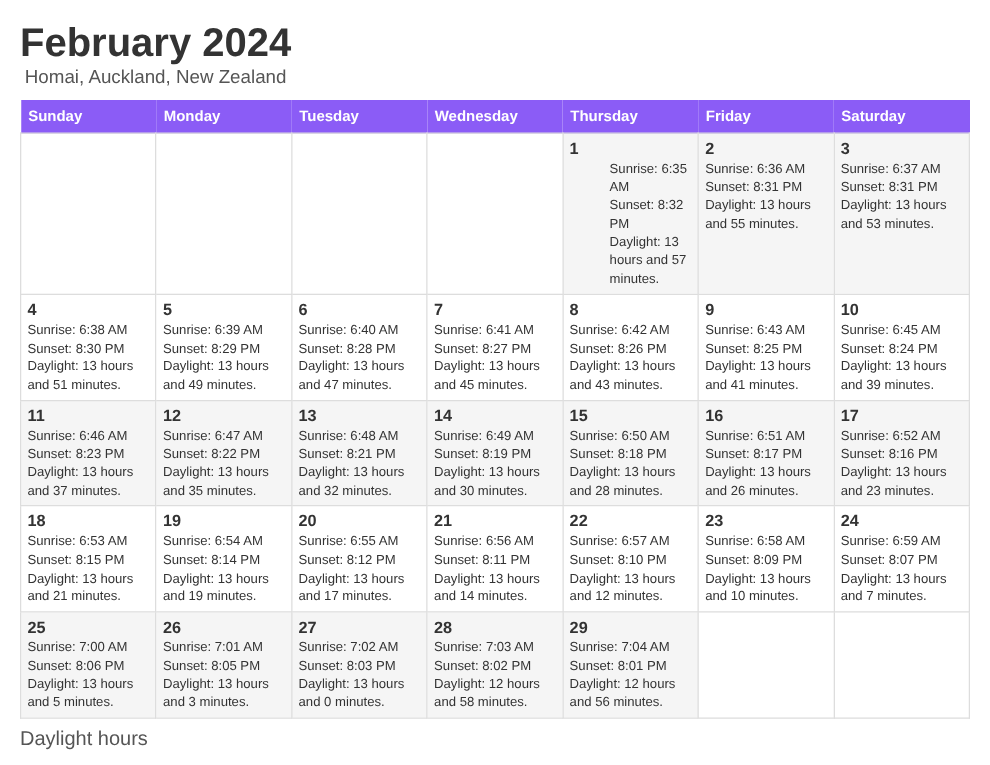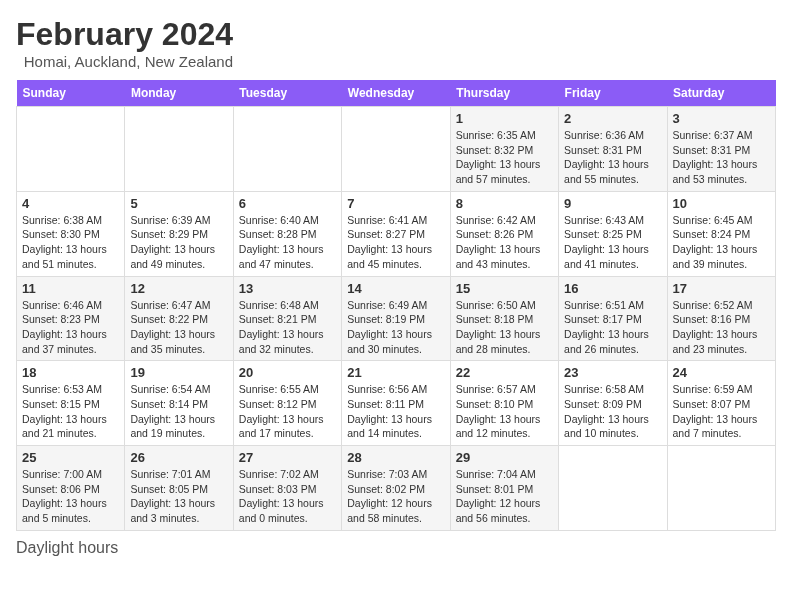--- a/index.html
+++ b/index.html
@@ -29,21 +29,21 @@
     .logo-text-blue {
       font-size: 18px;
       font-weight: bold;
       color: #3a7fc1;
     }
     .logo-icon {
       width: 28px;
       height: 28px;
     }
     .title-block {
-      text-align: right;
+      text-align: center;
     }
     .main-title {
       font-size: 32px;
       font-weight: bold;
       color: #333;
     }
     .subtitle {
       font-size: 15px;
       color: #555;
     }
@@ -123,21 +123,21 @@
       </tr>
   </thead>
   <tbody id="calendar-body">
   <tr>
         <td class="empty-cell"></td>
         <td class="empty-cell"></td>
         <td class="empty-cell"></td>
         <td class="empty-cell"></td>
         <td>
           <div class="day-num">1</div>
-          <div class="day-detail" style="white-space: pre-line;">Sunrise: 6:35 AM
+          <div class="day-detail" style="white-space: pre-line; margin-left: 32px;">Sunrise: 6:35 AM
 Sunset: 8:32 PM
 Daylight: 13 hours and 57 minutes.</div>
         </td>
         <td>
           <div class="day-num">2</div>
           <div class="day-detail" style="white-space: pre-line;">Sunrise: 6:36 AM
 Sunset: 8:31 PM
 Daylight: 13 hours and 55 minutes.</div>
         </td>
         <td>

